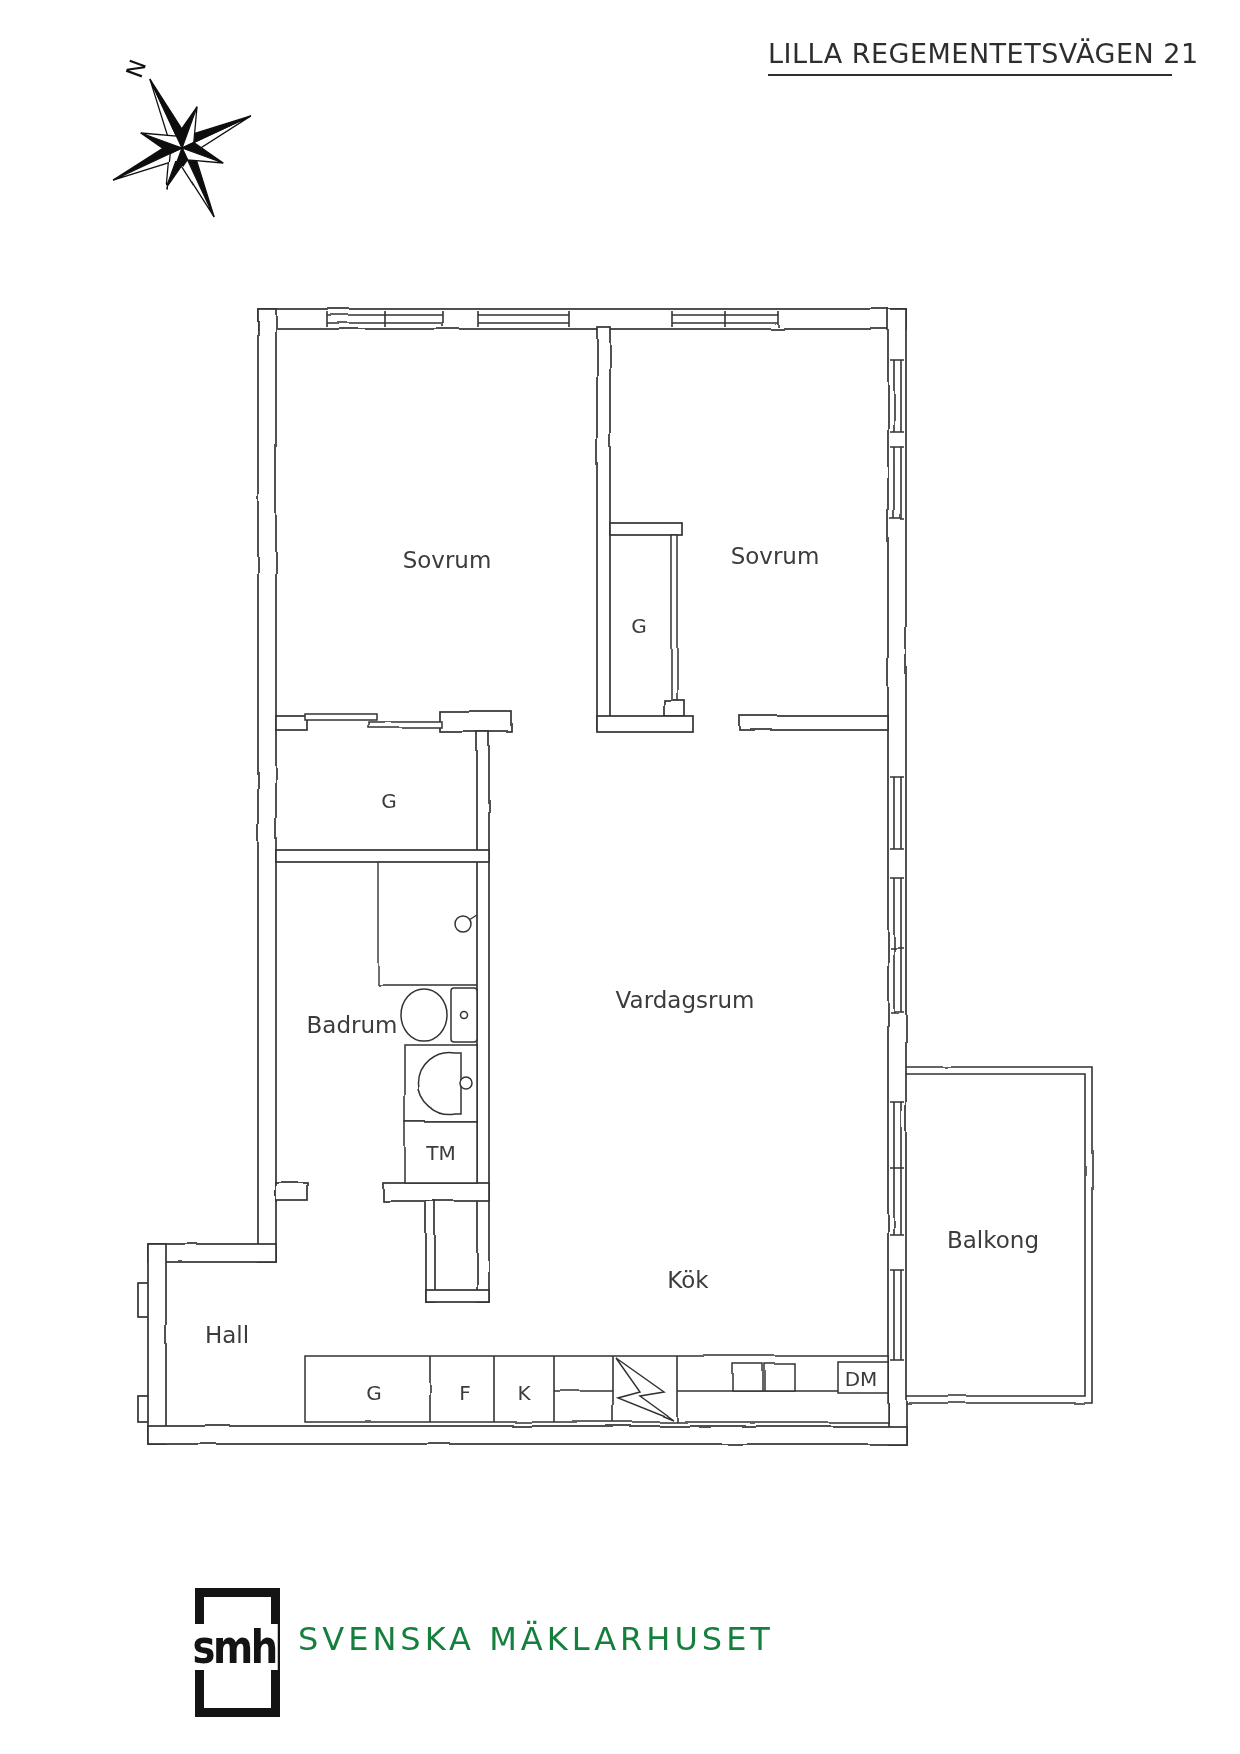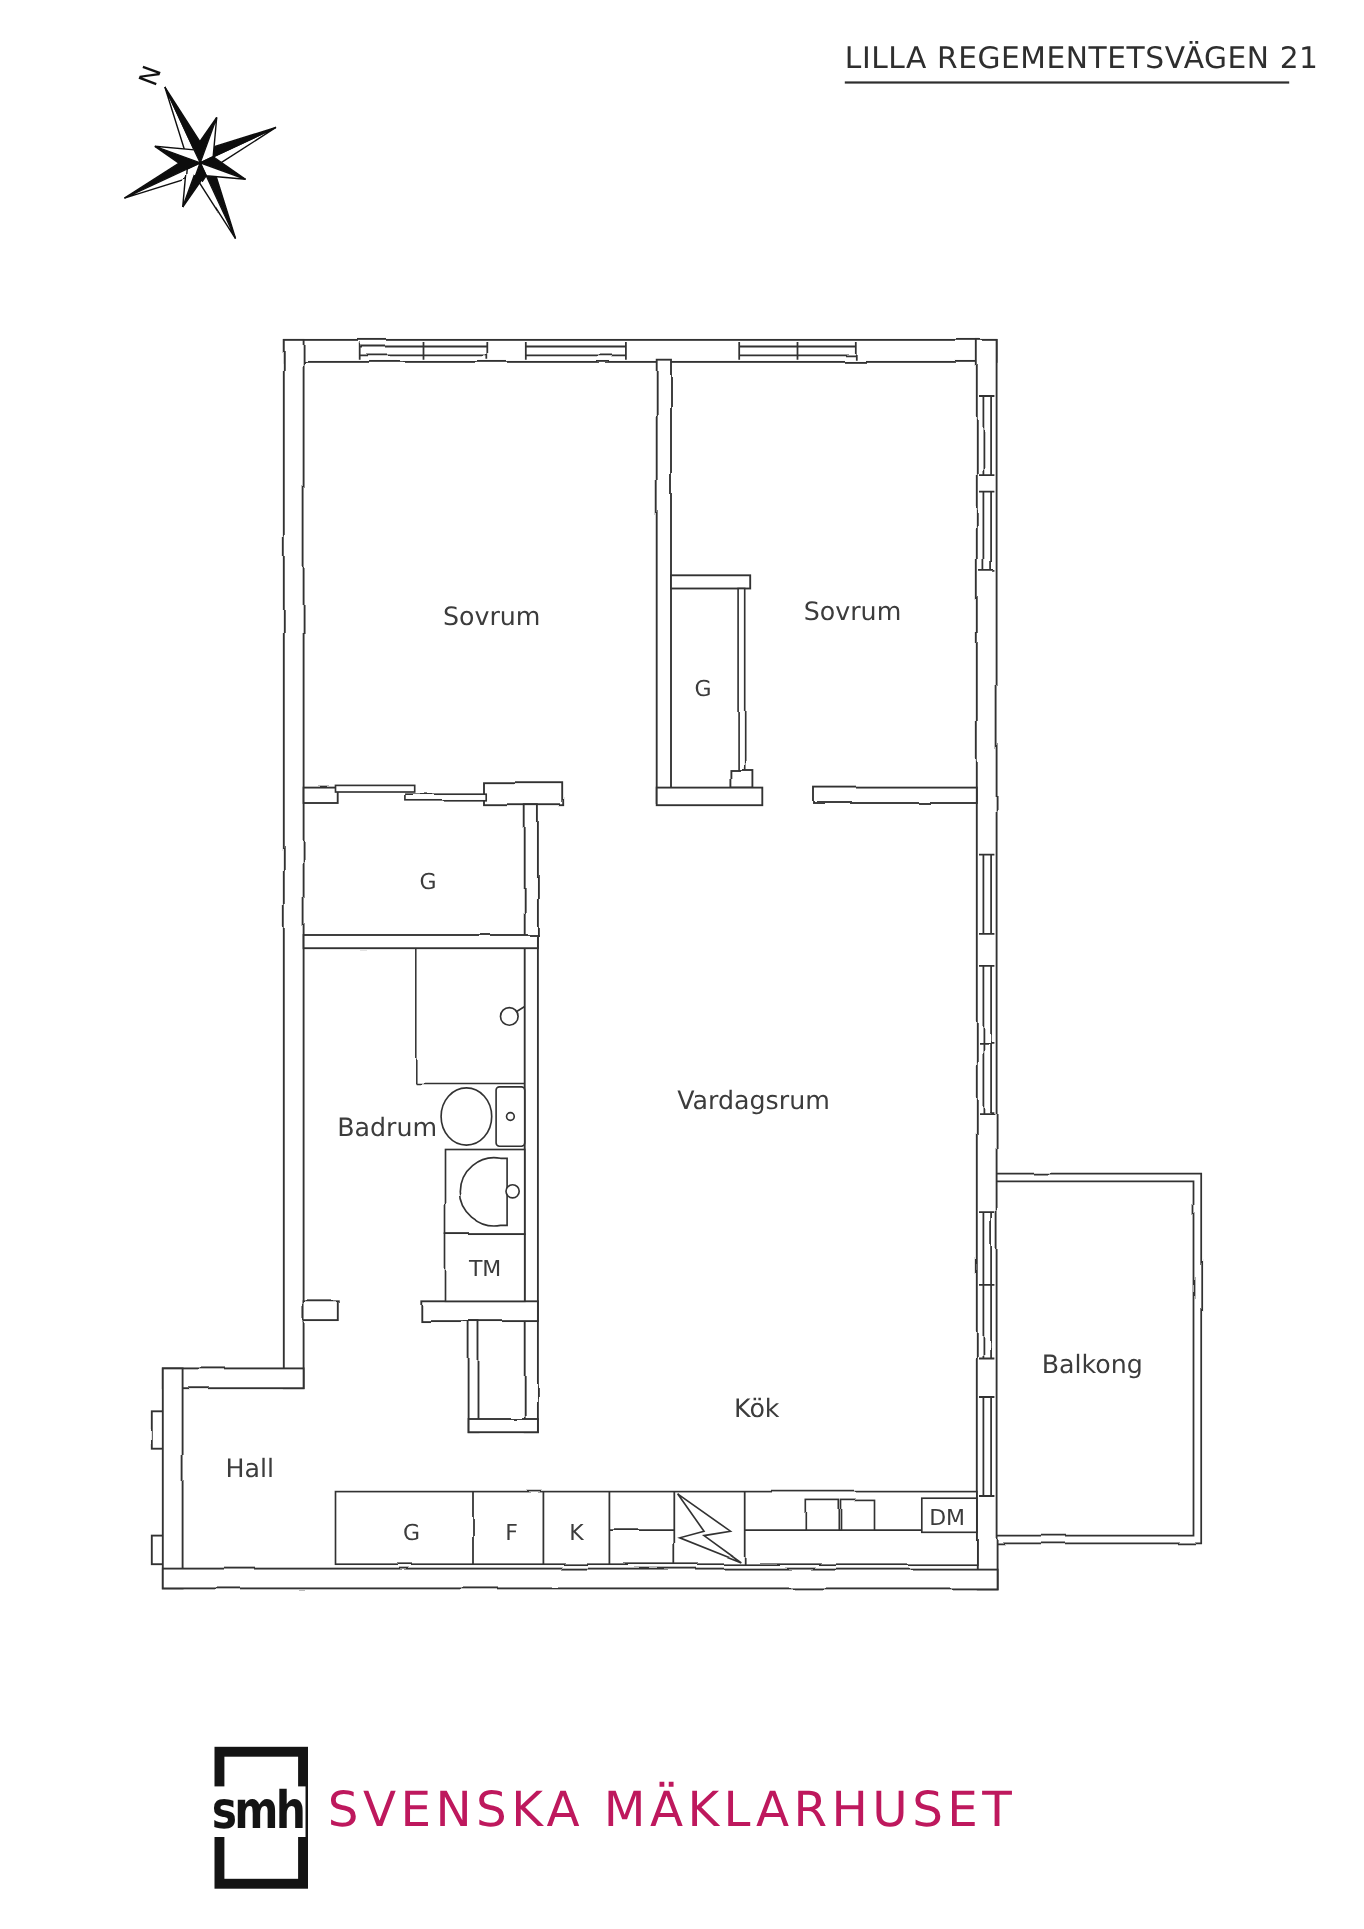--- a/index.html
+++ b/index.html
@@ -18,22 +18,22 @@
   .sl{font-size:20px;fill:#3c3c3c;text-anchor:middle;}
   .north{font-size:23px;fill:#111;text-anchor:middle;}
   .logo{position:absolute;top:1588px;left:195px;text-align:center;}
   .logo-box{width:85px;height:129px;border:9px solid #141414;box-sizing:border-box;}
   .logo-mono{
     position:absolute;left:-5px;top:36px;background:#fff;color:#141414;
     font-weight:bold;font-size:47px;line-height:46px;letter-spacing:-3px;
     transform:scaleX(.82);transform-origin:left center;padding:0 3px;
   }
   .logo-word{
-    position:absolute;left:103px;top:32px;color:#be185d;white-space:nowrap;
-    font-size:44px;letter-spacing:4px;
+    position:absolute;left:103px;top:32px;color:#15803d;white-space:nowrap;
+    font-size:32px;letter-spacing:4px;
   }
 </style>
 </head>
 <body>
 
 <div class="title">LILLA REGEMENTETSVÄGEN 21</div>
 
 <svg width="1240" height="1754" viewBox="0 0 1240 1754">
   <defs>
     <filter id="wobble" x="-5%" y="-5%" width="110%" height="110%">

